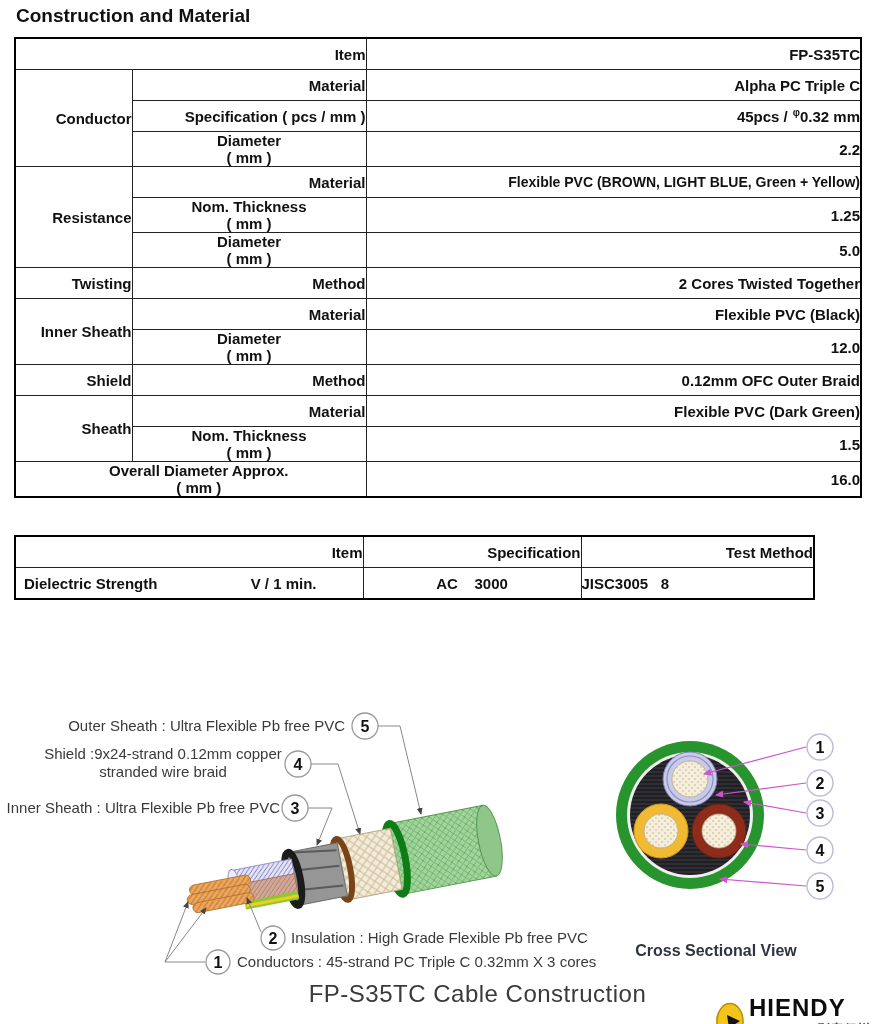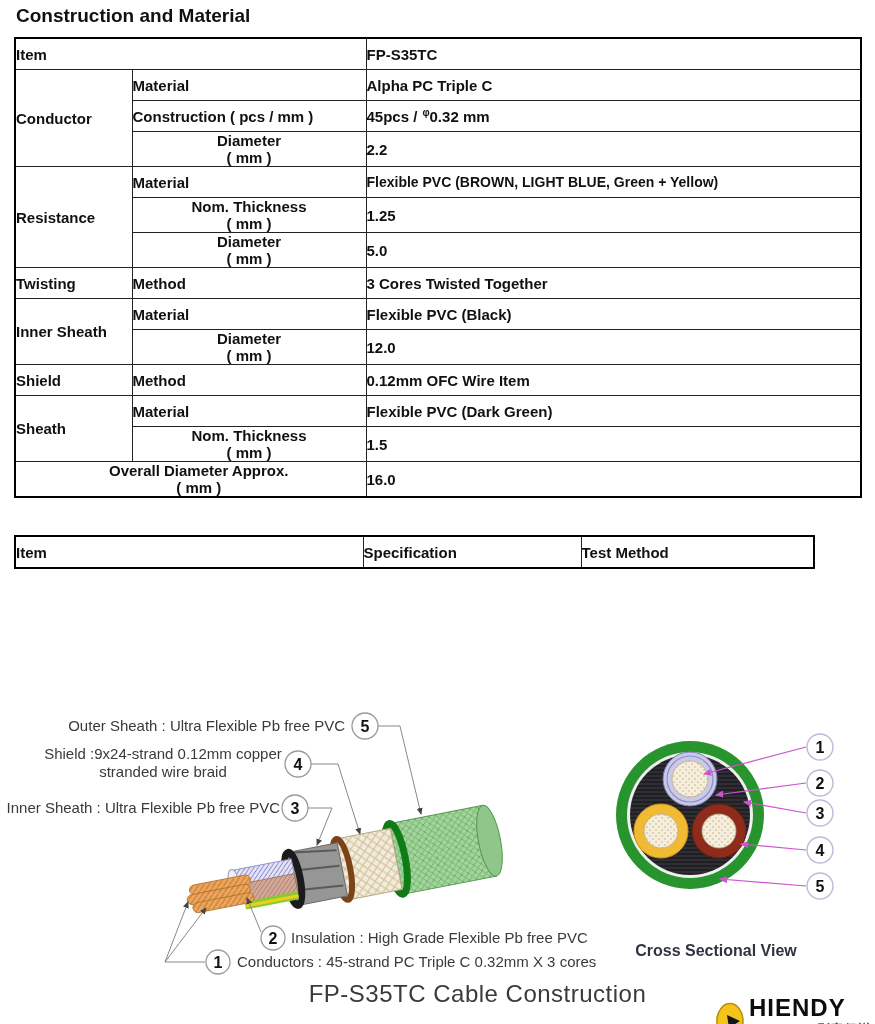--- a/index.html
+++ b/index.html
@@ -8,21 +8,21 @@
   .sec-title{position:absolute;font-size:19px;font-weight:700;color:#111;}
   #title1{left:16px;top:5px;}
   #title2{left:16px;top:496px;}
 
   table.spec{position:absolute;border-collapse:collapse;table-layout:fixed;
              border:2px solid #000;font-size:15px;font-weight:700;color:#111;}
   table.spec td{border:1px solid #222;padding:0;vertical-align:middle;height:30px;overflow:hidden;}
   table.spec tr{height:30px;}
   .bt2 td{border-top:2px solid #000;}
   .bb2 td{border-bottom:2px solid #000;}
-  td.c{text-align:left;}
+  td.c{text-align:right;}
   .lu{display:flex;justify-content:space-between;align-items:center;padding:0 13px;flex-direction:column;}
   .lu.wide{padding:0 12px 0 28px;}
   .lu2{display:flex;justify-content:space-between;align-items:center;padding:0 46px 0 8px;}
   #ctable{left:14px;top:37px;width:846px;}
   #etable{left:14px;top:535px;width:799px;}
   td.pre{white-space:pre;text-align:left;padding-left:25px;}
   sup.phi{font-size:10px;margin-left:5px;vertical-align:super;}
 
   #diagram{position:absolute;left:0;top:690px;}
 
@@ -61,21 +61,21 @@
     <tr class="bb2">
       <td colspan="2" class="c">Item</td>
       <td class="c">FP-S35TC</td>
     </tr>
     <tr class="bt2">
       <td rowspan="3" class="c">Conductor</td>
       <td class="c">Material</td>
       <td class="c">Alpha PC Triple C</td>
     </tr>
     <tr>
-      <td class="c">Construction ( pcs / mm )</td>
+      <td class="c">Specification ( pcs / mm )</td>
       <td class="c"><span>45pcs /</span><sup class="phi">φ</sup><span>0.32 mm</span></td>
     </tr>
     <tr>
       <td>
             <div class="lu">
               <span>Diameter</span>
               <span>( mm )</span>
             </div>
           </td>
       <td class="c">2.2</td>
@@ -99,40 +99,40 @@
             <div class="lu">
               <span>Diameter</span>
               <span>( mm )</span>
             </div>
           </td>
       <td class="c">5.0</td>
     </tr>
     <tr class="bt2">
       <td class="c">Twisting</td>
       <td class="c">Method</td>
-      <td class="c">3 Cores Twisted Together</td>
+      <td class="c">2 Cores Twisted Together</td>
     </tr>
     <tr class="bt2">
       <td rowspan="2" class="c">Inner Sheath</td>
       <td class="c">Material</td>
       <td class="c">Flexible PVC (Black)</td>
     </tr>
     <tr>
       <td>
             <div class="lu">
               <span>Diameter</span>
               <span>( mm )</span>
             </div>
           </td>
       <td class="c">12.0</td>
     </tr>
     <tr class="bt2">
       <td class="c">Shield</td>
       <td class="c">Method</td>
-      <td class="c">0.12mm OFC Wire Item</td>
+      <td class="c">0.12mm OFC Outer Braid</td>
     </tr>
     <tr class="bt2">
       <td rowspan="2" class="c">Sheath</td>
       <td class="c">Material</td>
       <td class="c">Flexible PVC (Dark Green)</td>
     </tr>
     <tr>
       <td>
             <div class="lu">
               <span>Nom. Thickness</span>
@@ -159,20 +159,30 @@
         <col style="width:348px">
         <col style="width:218px">
         <col style="width:233px">
       </colgroup>
     <tbody>
     <tr class="bb2">
       <td class="c">Item</td>
       <td class="c">Specification</td>
       <td class="c">Test Method</td>
     </tr>
+    <tr class="bt2">
+      <td>
+            <div class="lu2">
+              <span>Dielectric Strength</span>
+              <span>V / 1 min.</span>
+            </div>
+          </td>
+      <td class="c pre" style="text-align:center;padding-left:0;">AC    3000</td>
+      <td class="pre">JISC3005   8</td>
+    </tr>
     </tbody>
   </table>
 
   <svg id="diagram" width="875" height="288" viewBox="0 0 875 288">
     <defs>
       <marker id="arrG" markerWidth="8" markerHeight="8" refX="6" refY="3" orient="auto">
           <path d="M0,0 L7,3 L0,6 Z" fill="#444"></path>
         </marker>
       <marker id="arrM" markerWidth="8" markerHeight="8" refX="6" refY="3" orient="auto">
           <path d="M0,0 L7,3 L0,6 Z" fill="#cc55cc"></path>

